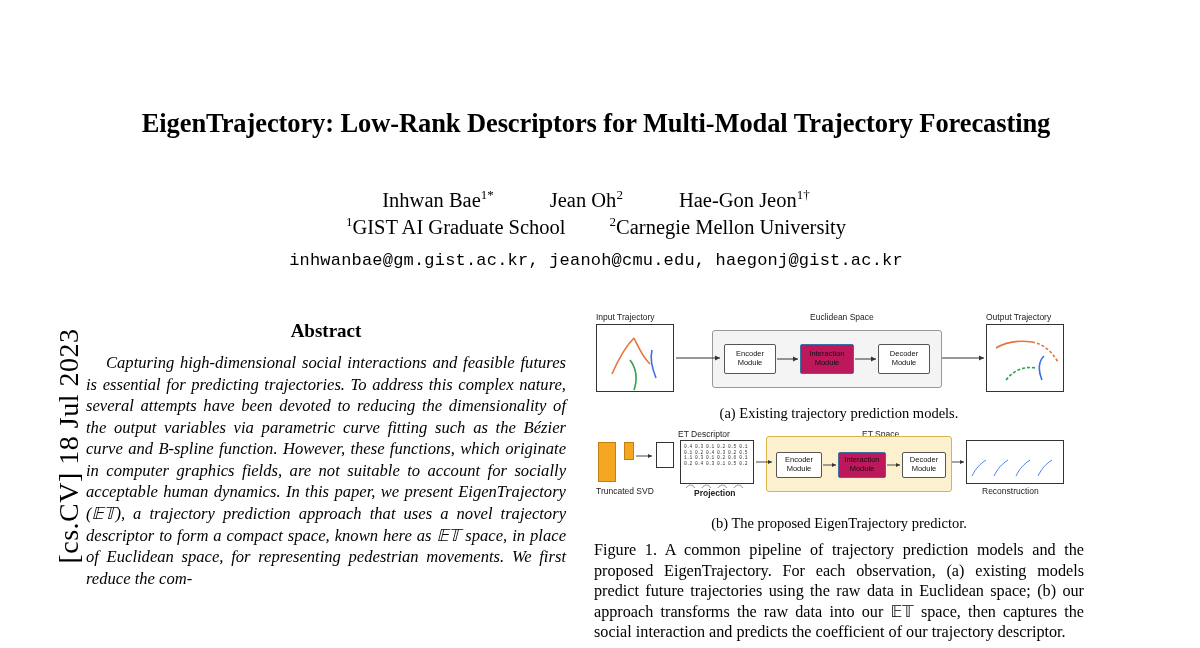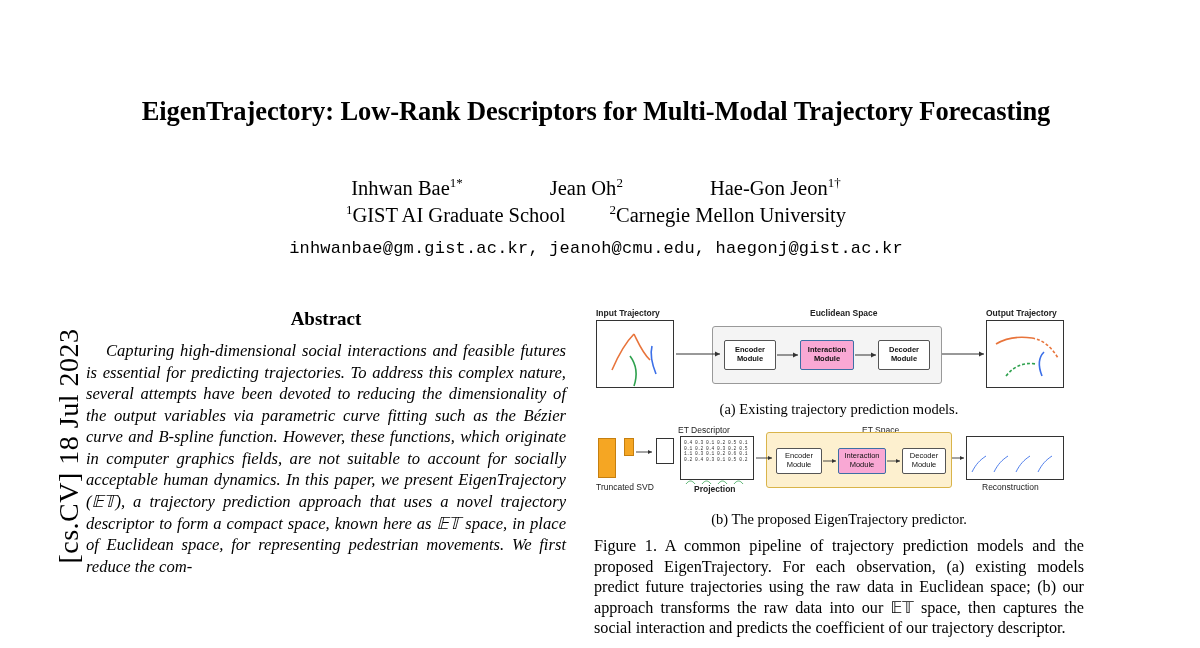--- a/index.html
+++ b/index.html
@@ -29,21 +29,21 @@
     font-size: 28px;
     letter-spacing: 0.5px;
     white-space: nowrap;
     color: #000;
   }
 
   
   #paper {
     position: absolute;
     left: 86px;
-    top: 0;
+    top: 12px;
     width: 1020px;
     height: 590px;
   }
   #title {
     margin-top: 96px;
     text-align: center;
     font-size: 26.5px;
     font-weight: bold;
     letter-spacing: -0.1px;
     font-family: "Liberation Serif", serif;
@@ -51,21 +51,21 @@
   #authors {
     margin-top: 50px;
     text-align: center;
   }
   .author-row {
     display: flex;
     justify-content: center;
     align-items: baseline;
     font-size: 20.5px;
   }
-  .author-row.names { gap: 87px; }
+  .author-row.names { gap: 56px; }
   .author-row.affils { gap: 44px; margin-top: 4px; }
   sup { font-size: 13px; vertical-align: super; line-height: 0; }
   #emails {
     margin-top: 12px;
     text-align: center;
     font-family: "Liberation Mono", monospace;
     font-size: 17px;
     letter-spacing: 0.2px;
   }
 
@@ -107,22 +107,21 @@
     font-size: 16.2px;
     line-height: 1.27;
     text-align: justify;
     margin-top: 6px;
   }
 
   
   .panel-a {
     position: relative;
     height: 88px;
-    margin-top: 8px;
-    font-weight: bold;
+    margin-top: 0;
   }
   .panel-b {
     position: relative;
     height: 80px;
     margin-top: 6px;
   }
   .lbl {
     position: absolute;
     font-family: "Liberation Sans", sans-serif;
     font-size: 8.5px;
@@ -143,21 +142,21 @@
     font-family: "Liberation Sans", sans-serif;
     font-size: 7.5px;
     line-height: 1.15;
     display: flex;
     align-items: center;
     justify-content: center;
     text-align: center;
     color: #111;
     border-radius: 2px;
   }
-  .modbox.hl { background: #f9a8d4; border-color: #3d6fa5; }
+  .modbox.hl { background: #be185d; border-color: #3d6fa5; }
   .region {
     position: absolute;
     border: 1px solid #999;
     box-sizing: border-box;
     border-radius: 3px;
   }
   .region.grey { background: #f4f4f4; }
   .region.amber { background: #fdf0cf; border-color: #d9b44a; }
   .tiny-grid {
     position: absolute;

